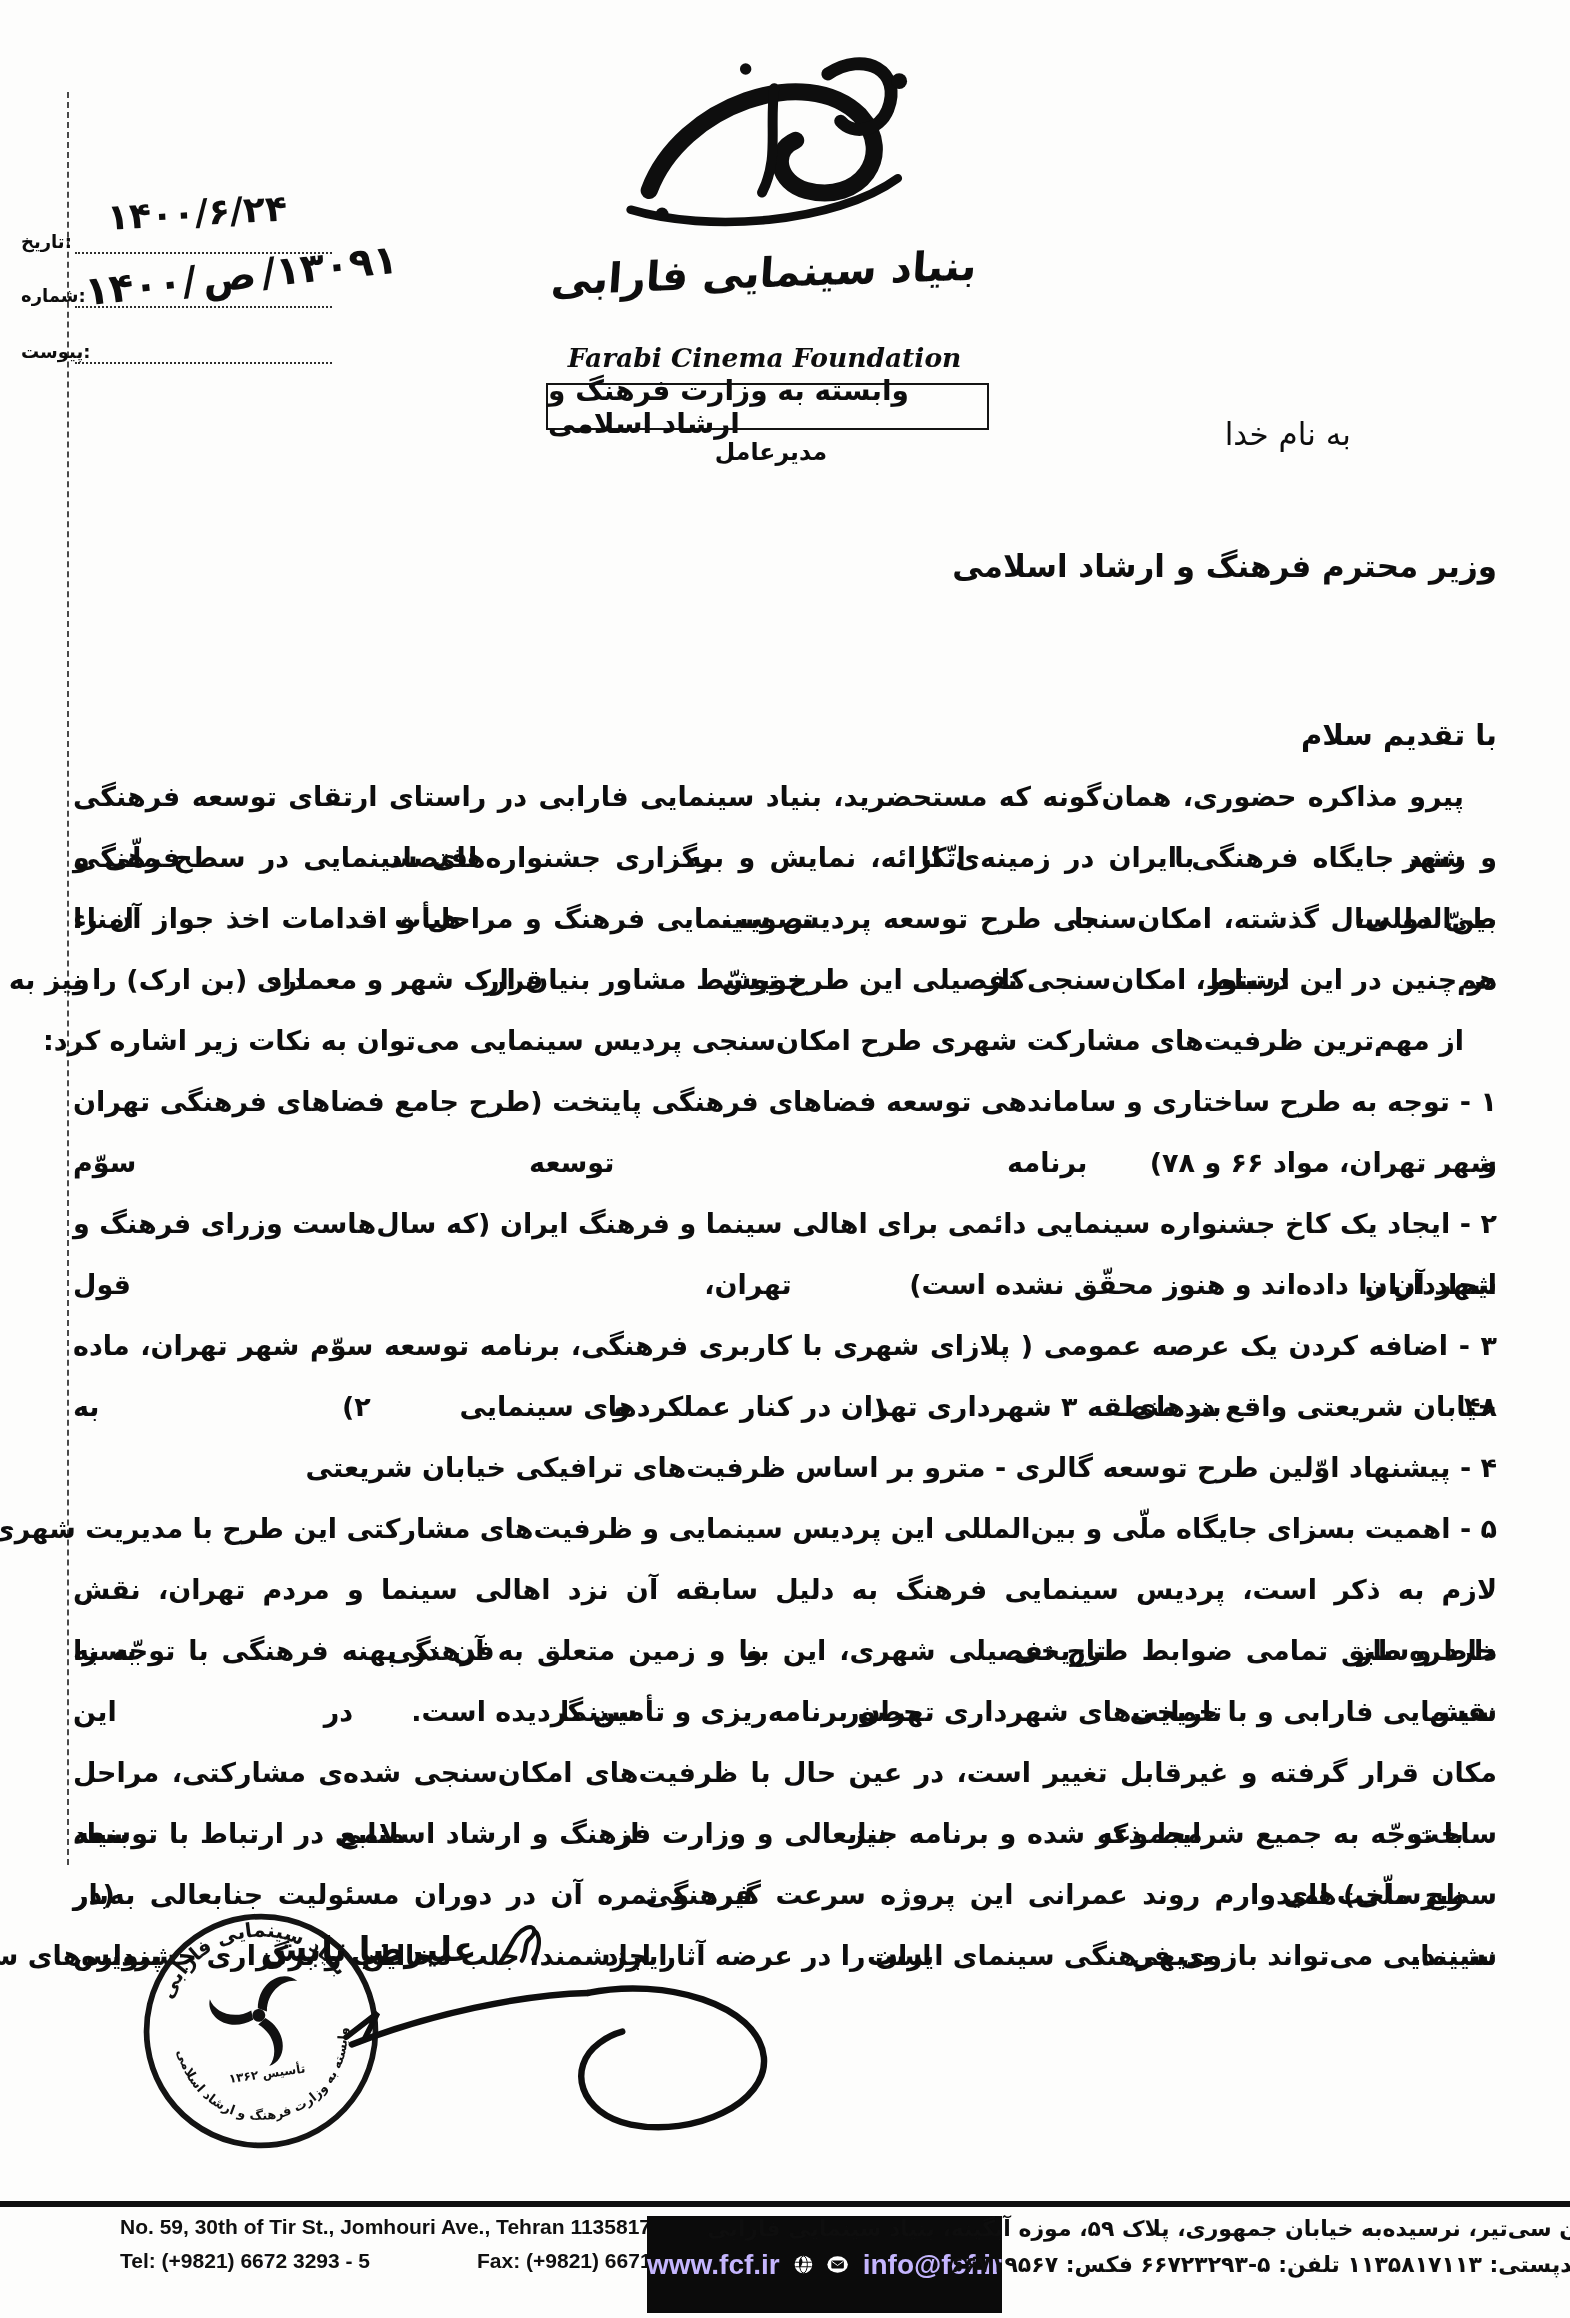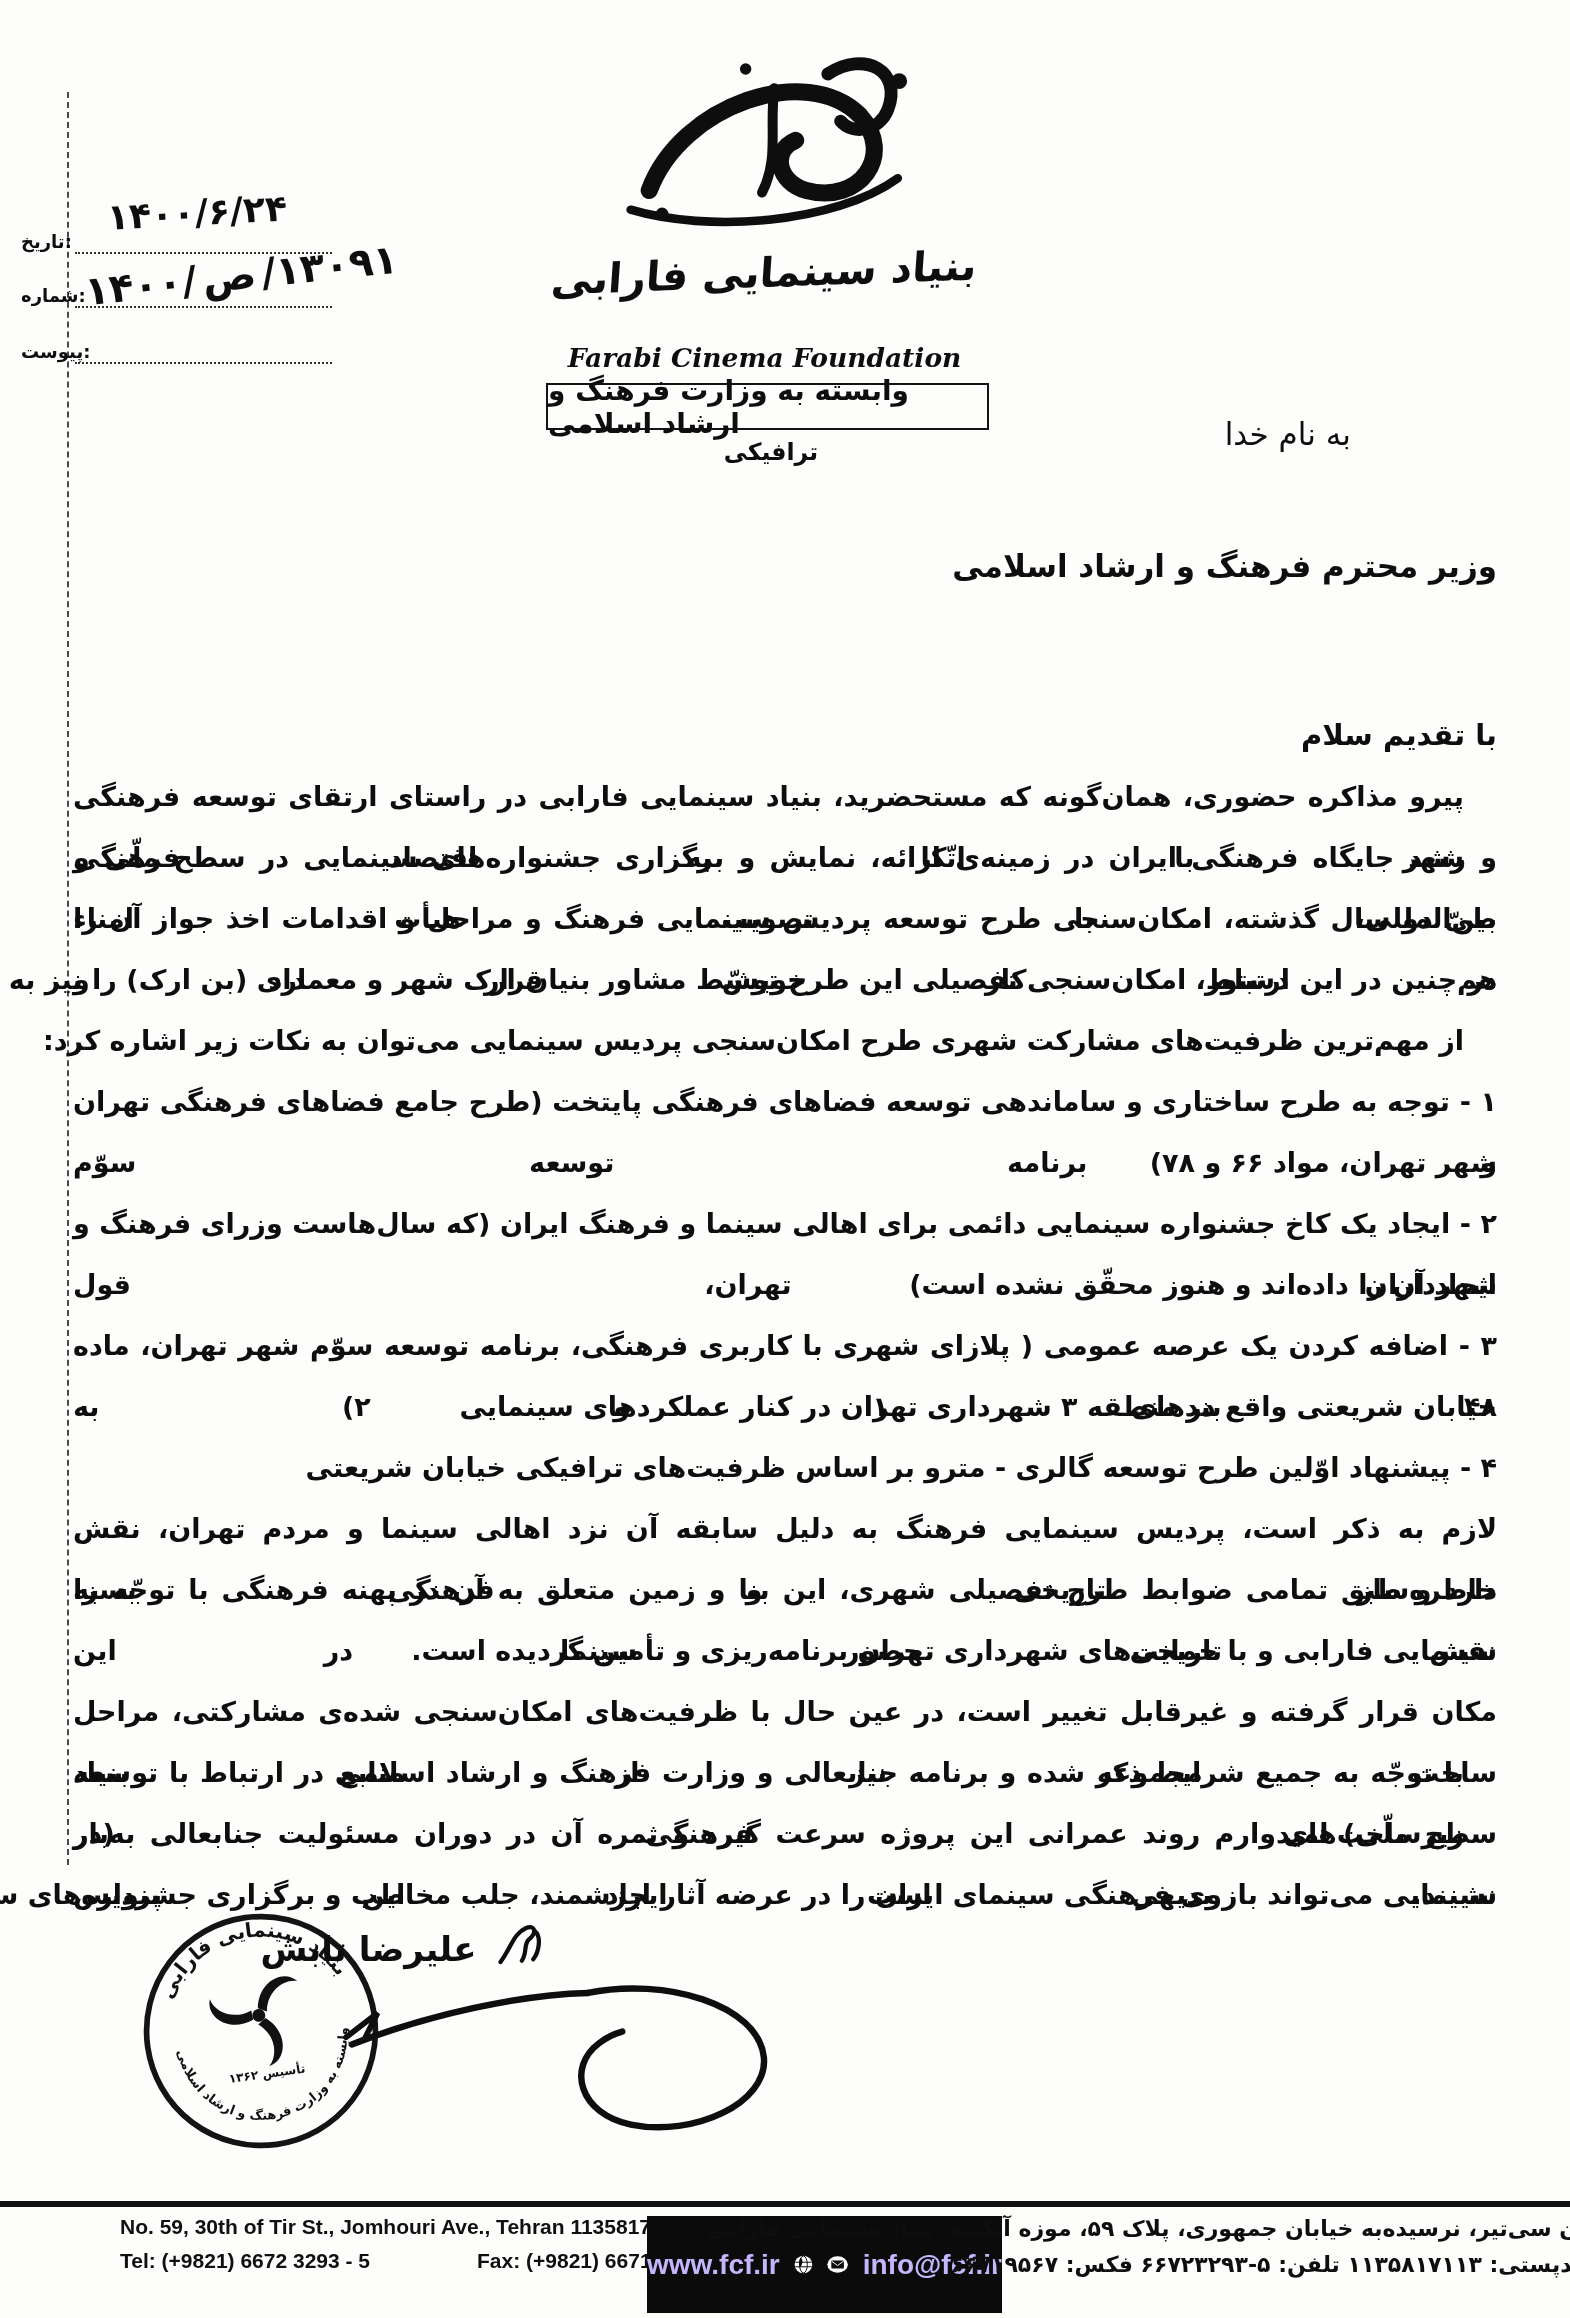--- a/index.html
+++ b/index.html
@@ -93,21 +93,21 @@
       <circle cx="420" cy="52" r="11" fill="#0e0e0e" stroke="none"></circle>
       <circle cx="88" cy="238" r="9" fill="#0e0e0e" stroke="none"></circle>
       <circle cx="205" cy="35" r="8" fill="#0e0e0e" stroke="none"></circle>
     </g>
   </svg>
   <div class="brand-fa">بنیاد سینمایی فارابی</div>
   <div class="brand-en">Farabi Cinema Foundation</div>
   <div class="affil-box">
     <span>وابسته به وزارت فرهنگ و ارشاد اسلامی</span>
   </div>
-  <div class="role">ترافیکی</div>
+  <div class="role">مدیرعامل</div>
 
   <div class="bismillah">به نام خدا</div>
 
   <div class="recipient">
     <div>وزیر محترم فرهنگ و ارشاد اسلامی</div>
   </div>
 
   <div class="body">
     <div class="greet">با تقدیم سلام</div>
     <div>
@@ -116,20 +116,21 @@
         <div class="bline j">طیّ دو سال گذشته، امکان‌سنجی طرح توسعه پردیس سینمایی فرهنگ و مراحل و اقدامات اخذ جواز آن را در دستور کار خویش قرار داد و</div>
         <div class="bline">هم‌چنین در این ارتباط، امکان‌سنجی تفصیلی این طرح توسّط مشاور بنیان ارک شهر و معماری (بن ارک) را نیز به پایان رسانده است.</div>
         <div class="bline ind">از مهم‌ترین ظرفیت‌های مشارکت شهری طرح امکان‌سنجی پردیس سینمایی می‌توان به نکات زیر اشاره کرد:</div>
         <div class="bline j">۱ - توجه به طرح ساختاری و ساماندهی توسعه فضاهای فرهنگی پایتخت (طرح جامع فضاهای فرهنگی تهران و برنامه توسعه سوّم</div>
         <div class="bline">شهر تهران، مواد ۶۶ و ۷۸)</div>
         <div class="bline j">۲ - ایجاد یک کاخ جشنواره سینمایی دائمی برای اهالی سینما و فرهنگ ایران (که سال‌هاست وزرای فرهنگ و شهرداران تهران، قول</div>
         <div class="bline">ایجاد آن را داده‌اند و هنوز محقّق نشده است)</div>
         <div class="bline j">۳ - اضافه کردن یک عرصه عمومی ( پلازای شهری با کاربری فرهنگی، برنامه توسعه سوّم شهر تهران، ماده ۴۸ بندهای ۱ و ۲) به</div>
         <div class="bline">خیابان شریعتی واقع در منطقه ۳ شهرداری تهران در کنار عملکردهای سینمایی</div>
         <div class="bline">۴ - پیشنهاد اوّلین طرح توسعه گالری - مترو بر اساس ظرفیت‌های ترافیکی خیابان شریعتی</div>
+        <div class="bline">۵ - اهمیت بسزای جایگاه ملّی و بین‌المللی این پردیس سینمایی و ظرفیت‌های مشارکتی این طرح با مدیریت شهری</div>
         <div class="bline j">لازم به ذکر است، پردیس سینمایی فرهنگ به دلیل سابقه آن نزد اهالی سینما و مردم تهران، نقش خاطره‌ساز تاریخی و فرهنگی بسزا</div>
         <div class="bline j">دارد و طبق تمامی ضوابط طرح تفصیلی شهری، این بنا و زمین متعلق به آن در پهنه فرهنگی با توجّه به نقش تاریخی حضور سینما در این</div>
         <div class="bline">سینمایی فارابی و با حمایت‌های شهرداری تهران برنامه‌ریزی و تأمین گردیده است.</div>
         <div class="bline j">مکان قرار گرفته و غیرقابل تغییر است، در عین حال با ظرفیت‌های امکان‌سنجی شده‌ی مشارکتی، مراحل ساخت مجموعه نیز از منابع بنیاد</div>
         <div class="bline j ind">با توجّه به جمیع شرایط ذکر شده و برنامه جنابعالی و وزارت فرهنگ و ارشاد اسلامی در ارتباط با توسعه زیرساخت‌های فرهنگی (در</div>
         <div class="bline j">سطح ملّی) امیدوارم روند عمرانی این پروژه سرعت گیرد و ثمره آن در دوران مسئولیت جنابعالی به‌بار نشیند. بدیهی است ایجاد این پردیس</div>
         <div class="bline">سینمایی می‌تواند بازوی فرهنگی سینمای ایران را در عرضه آثار ارزشمند، جلب مخاطب و برگزاری جشنواره‌های سینمایی، تقویت نماید.</div>
       </div>
   </div>
 

